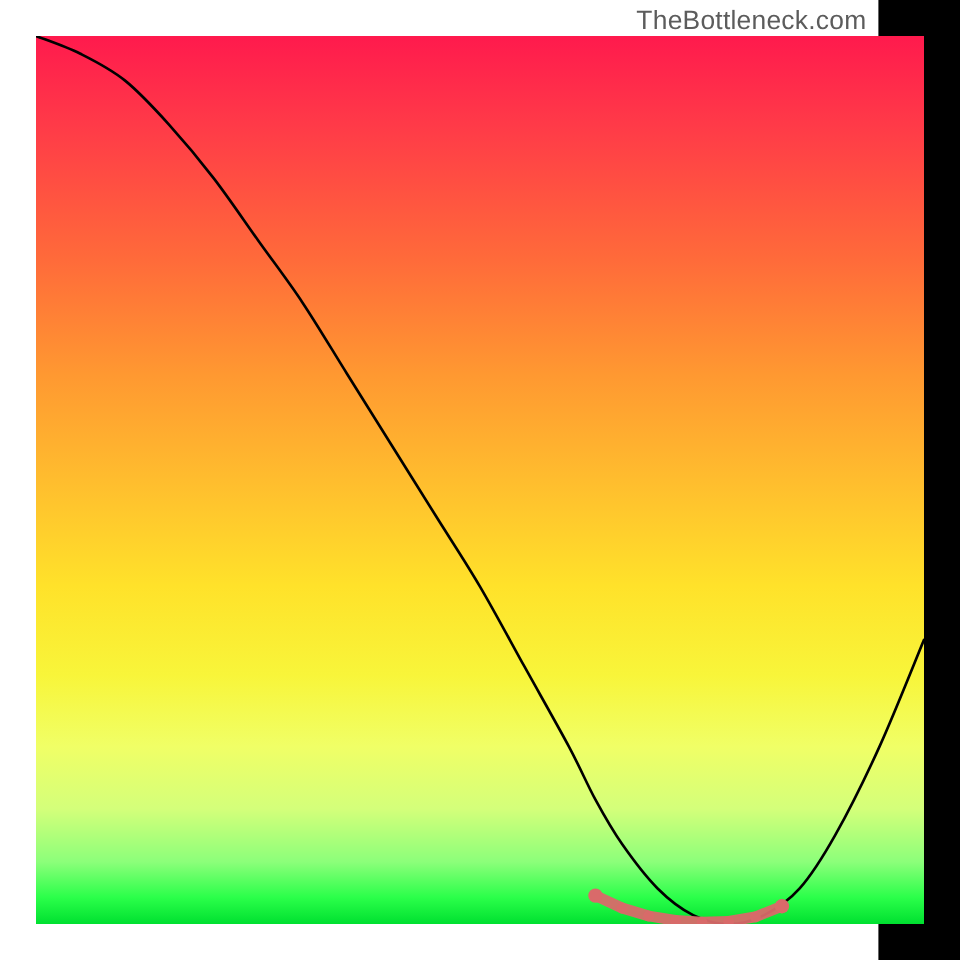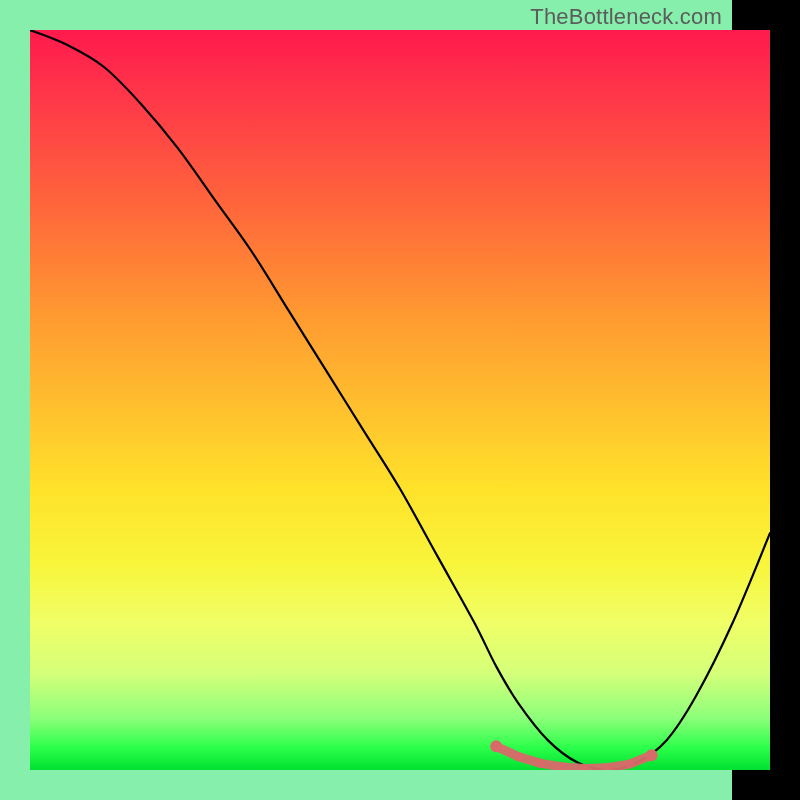--- a/index.html
+++ b/index.html
@@ -8,21 +8,21 @@
     width: 800px;
     height: 800px;
     background: #000;
     overflow: hidden;
     font-family: Arial, Helvetica, sans-serif;
   }
   .frame {
     position: relative;
     width: 732px;
     height: 800px;
-    background: #86efac;
+    background: #ffffff;
   }
   .watermark {
     position: absolute;
     top: 4px;
     right: 10px;
     color: #5c5c5c;
     font-size: 22px;
     font-weight: 500;
     letter-spacing: 0.2px;
     z-index: 10;

